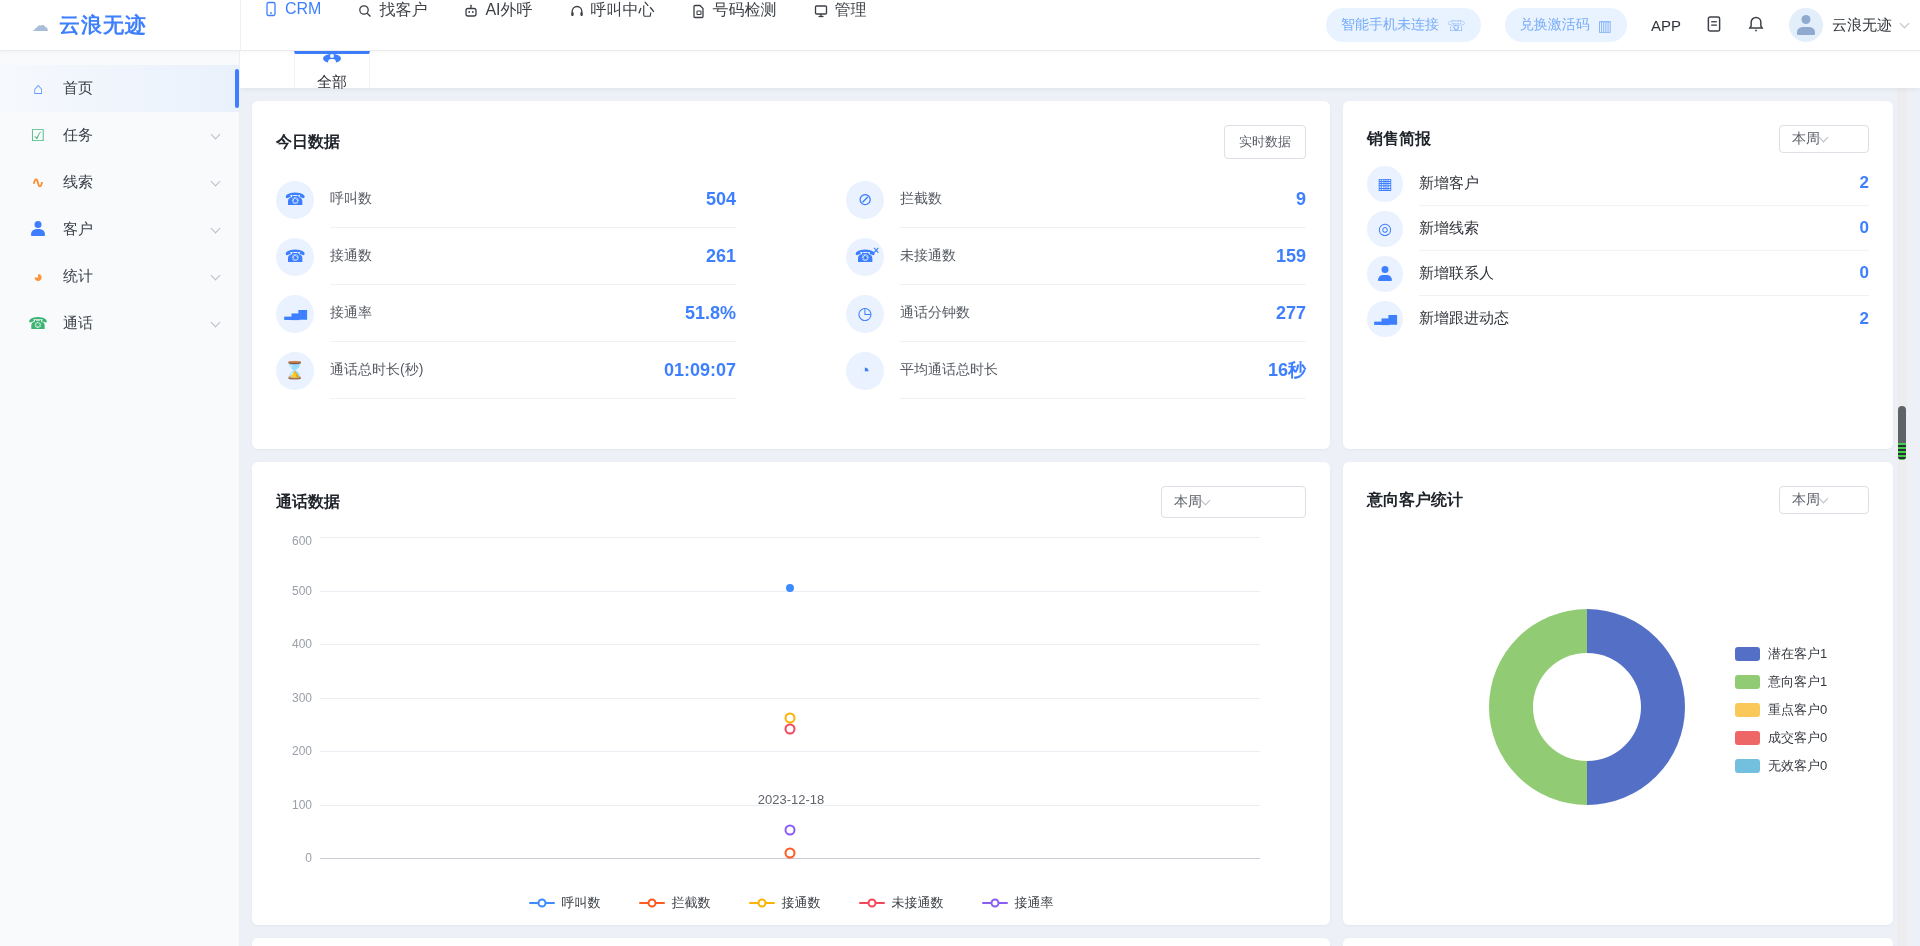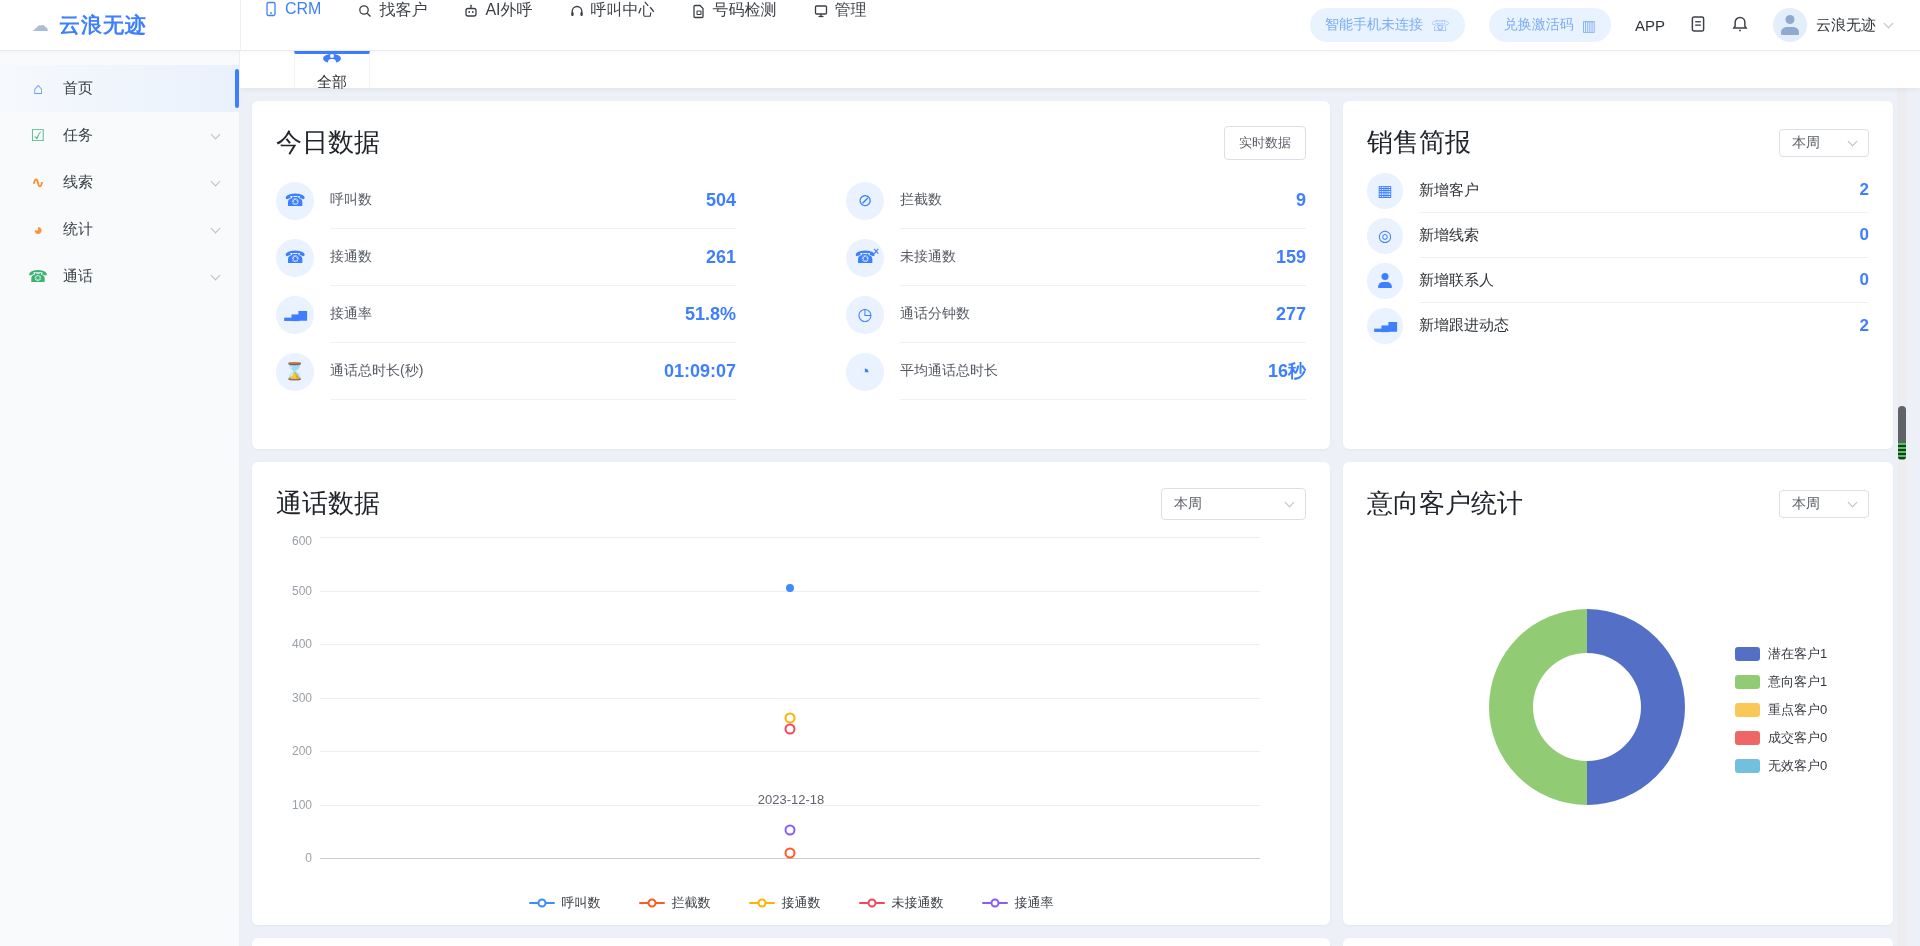--- a/index.html
+++ b/index.html
@@ -10,21 +10,21 @@
   
   .nav { height:51px; background:#fff; display:flex; align-items:center; border-bottom:1px solid #ececf0;
          box-shadow:0 1px 4px rgba(0,0,0,.04); position:relative; z-index:5; }
   .brand { width:240px; display:flex; align-items:center; gap:10px; padding-left:32px; flex:none; }
   .logo-ico { color:#a9bdd9; font-size:17px; }
   .brand-name { color:#3d7fff; font-size:21px; font-weight:bold; letter-spacing:1px; white-space:nowrap; }
   .nav-items { display:flex; align-items:flex-start; gap:36px; padding-left:22px; height:100%; border-left:1px solid #eef0f3; }
   .nav-item { display:flex; align-items:center; gap:6px; font-size:16px; color:#3b3f45; cursor:pointer; white-space:nowrap; }
   .nav-item.active { color:#3d7fff; }
   .nav-item svg { display:block; }
-  .nav-right { margin-left:auto; display:flex; align-items:center; gap:24px; padding-right:28px; }
+  .nav-right { margin-left:auto; display:flex; align-items:center; gap:24px; padding-right:12px; }
   .pill { background:#e9f3ff; color:#79acf8; border:none; border-radius:17px; padding:8px 15px; font-size:14px;
           display:flex; align-items:center; gap:8px; cursor:pointer; white-space:nowrap; }
   .pill-glyph { font-size:15px; line-height:1; }
   .app-label { font-size:15px; color:#30343a; cursor:pointer; }
   .nav-ico-btn { background:none; border:none; color:#3c4046; cursor:pointer; display:grid; place-items:center; }
   .avatar { width:34px; height:34px; border-radius:50%; background:#e3eefb; display:grid; place-items:center; color:#8fa9cf; cursor:pointer; }
   .user-menu { display:flex; align-items:center; gap:9px; cursor:pointer; }
   .username { font-size:15px; color:#30343a; }
 
   .chev { display:inline-block; width:7px; height:7px; border-right:1.5px solid #b9bec7; border-bottom:1.5px solid #b9bec7;
@@ -59,23 +59,23 @@
          border-left:1px solid #f1f2f4; border-right:1px solid #f1f2f4; font-size:15px; color:#2d3138; background:#fff; cursor:pointer;flex-direction:column; }
   .tab-badge { width:18px; height:18px; border-radius:50%; background:#3d7fff; color:#fff; display:grid; place-items:center; }
   .tab-badge .person { width:9px; height:9px; }
   .tab-badge .person::before { width:4px; height:4px; }
   .tab-badge .person::after { width:8px; height:3.8px; }
 
   .content { flex:1; padding:13px 0 0 12px; display:grid; grid-template-columns:1078px 550px;
              grid-template-rows:348px 463px 40px; gap:13px; align-content:start; }
   .card { background:#fff; border-radius:6px; box-shadow:0 1px 3px rgba(40,60,90,.05); position:relative; }
   .card-head { display:flex; align-items:center; justify-content:space-between; padding:24px 24px 0; }
-  .card-title { font-size:26px; color:#20242b; font-weight:400; }
+  .card-title { font-size:16px; color:#20242b; font-weight:700; }
   .btn-light { background:#fff; border:1px solid #dcdfe6; border-radius:4px; color:#5a5e66; font-size:13px; padding:7px 14px; cursor:pointer; }
-  .select { border:1px solid #dcdfe6; border-radius:4px; display:flex; align-items:center; justify-content:space-between;
+  .select { border:1px solid #dcdfe6; border-radius:4px; display:flex; align-items:center; 
             padding:0 12px; color:#5a5e66; font-size:14px; cursor:pointer; background:#fff; }
   .select.small { width:90px; height:28px; }
   .select.wide { width:145px; height:32px; }
 
   
   .stats-grid { display:grid; grid-template-columns:1fr 1fr; column-gap:110px; padding:12px 24px 0; }
   .stat { display:flex; align-items:center; gap:16px; height:57px; }
   .stat-ico { width:38px; height:38px; border-radius:50%; background:#e9f2fe; color:#3d7fff;
               display:grid; place-items:center; font-size:17px; flex:none; position:relative; }
   .stat-ico .g { line-height:1; }
@@ -240,20 +240,25 @@
         <span class="s-ico" style="color:#45b97c">☑</span>
         <span>任务</span>
         <span class="chev side-chev"></span>
       </div>
       <div class="side-item">
         <span class="s-ico" style="color:#ff8c2e;font-weight:bold">∿</span>
         <span>线索</span>
         <span class="chev side-chev"></span>
       </div>
       <div class="side-item">
+        <span class="s-ico" style="color:#3d7fff"><span class="person md"></span></span>
+        <span>客户</span>
+        <span class="chev side-chev"></span>
+      </div>
+      <div class="side-item">
         <span class="s-ico" style="color:#ff9234">◕</span>
         <span>统计</span>
         <span class="chev side-chev"></span>
       </div>
       <div class="side-item">
         <span class="s-ico" style="color:#3cb371">☎</span>
         <span>通话</span>
         <span class="chev side-chev"></span>
       </div>
     </aside>

